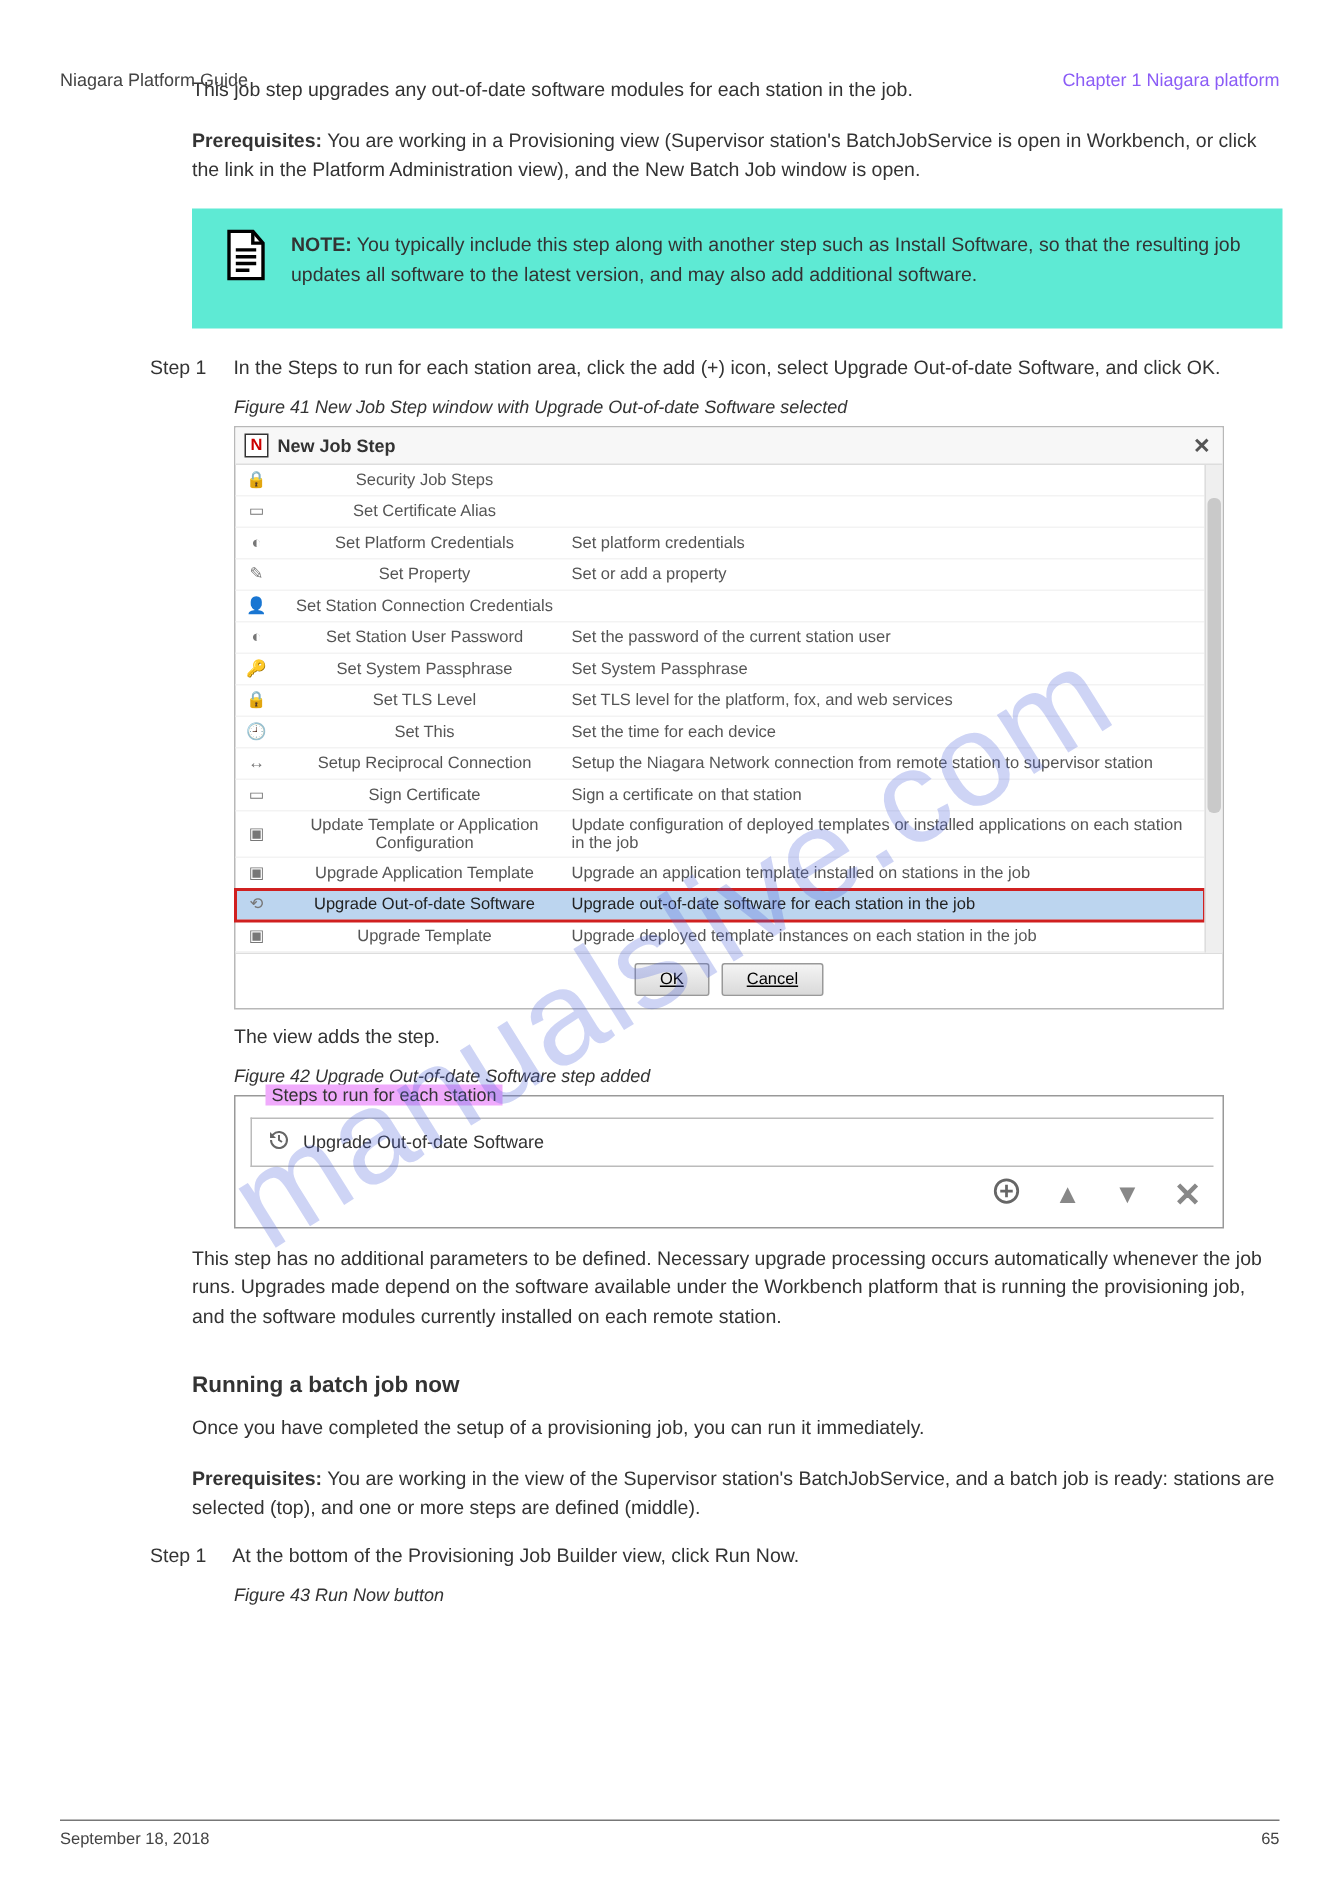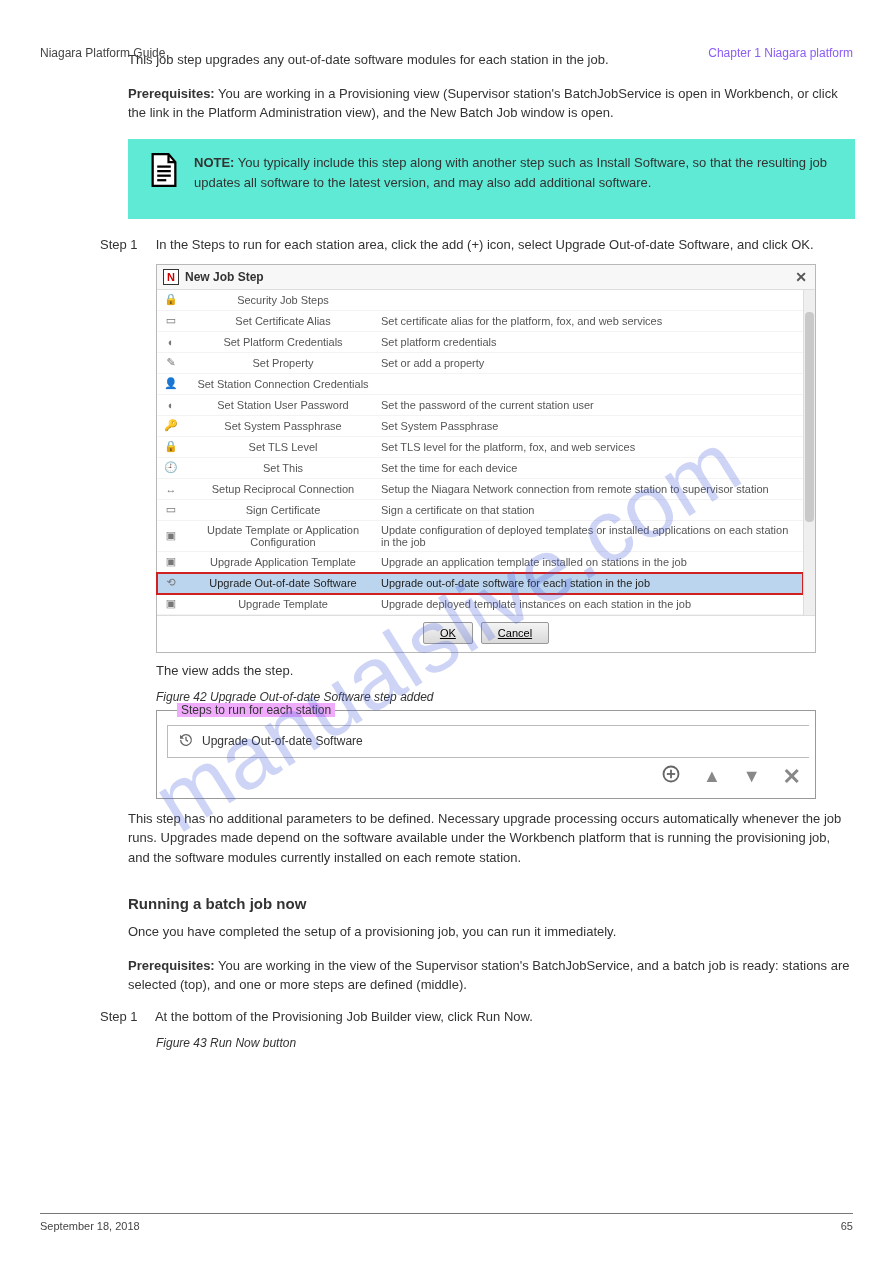--- a/index.html
+++ b/index.html
@@ -253,39 +253,39 @@
   </div>
 
   <ol class="basic">
     <li>
       <span class="step-num">Step 1</span>
       <span>In the Steps to run for each station area, click the add (+) icon, select Upgrade Out-of-date Software, and click OK.</span>
     </li>
   </ol>
 
   <div class="figure-wrap">
+    <div class="fig-caption">Figure 41  New Job Step window with Upgrade Out-of-date Software selected</div>
 
     <div class="dialog">
       <div class="dialog-titlebar">
         <div class="left">
           <span class="n-logo">N</span>
           <span>New Job Step</span>
         </div>
         <span class="dialog-close">✕</span>
       </div>
       <div class="dialog-body">
         <div class="dialog-list" id="dlg-rows">
             <div class="dialog-row">
               <span class="ricon">🔒</span>
               <span class="rname">Security Job Steps</span>
             </div>
             <div class="dialog-row">
               <span class="ricon">▭</span>
               <span class="rname">Set Certificate Alias</span>
-              <span class="rdesc">Set certificate alias for the platform, fox, and web services</span>
             </div>
             <div class="dialog-row">
               <span class="ricon">◐</span>
               <span class="rname">Set Platform Credentials</span>
               <span class="rdesc">Set platform credentials</span>
             </div>
             <div class="dialog-row">
               <span class="ricon">✎</span>
               <span class="rname">Set Property</span>
               <span class="rdesc">Set or add a property</span>

